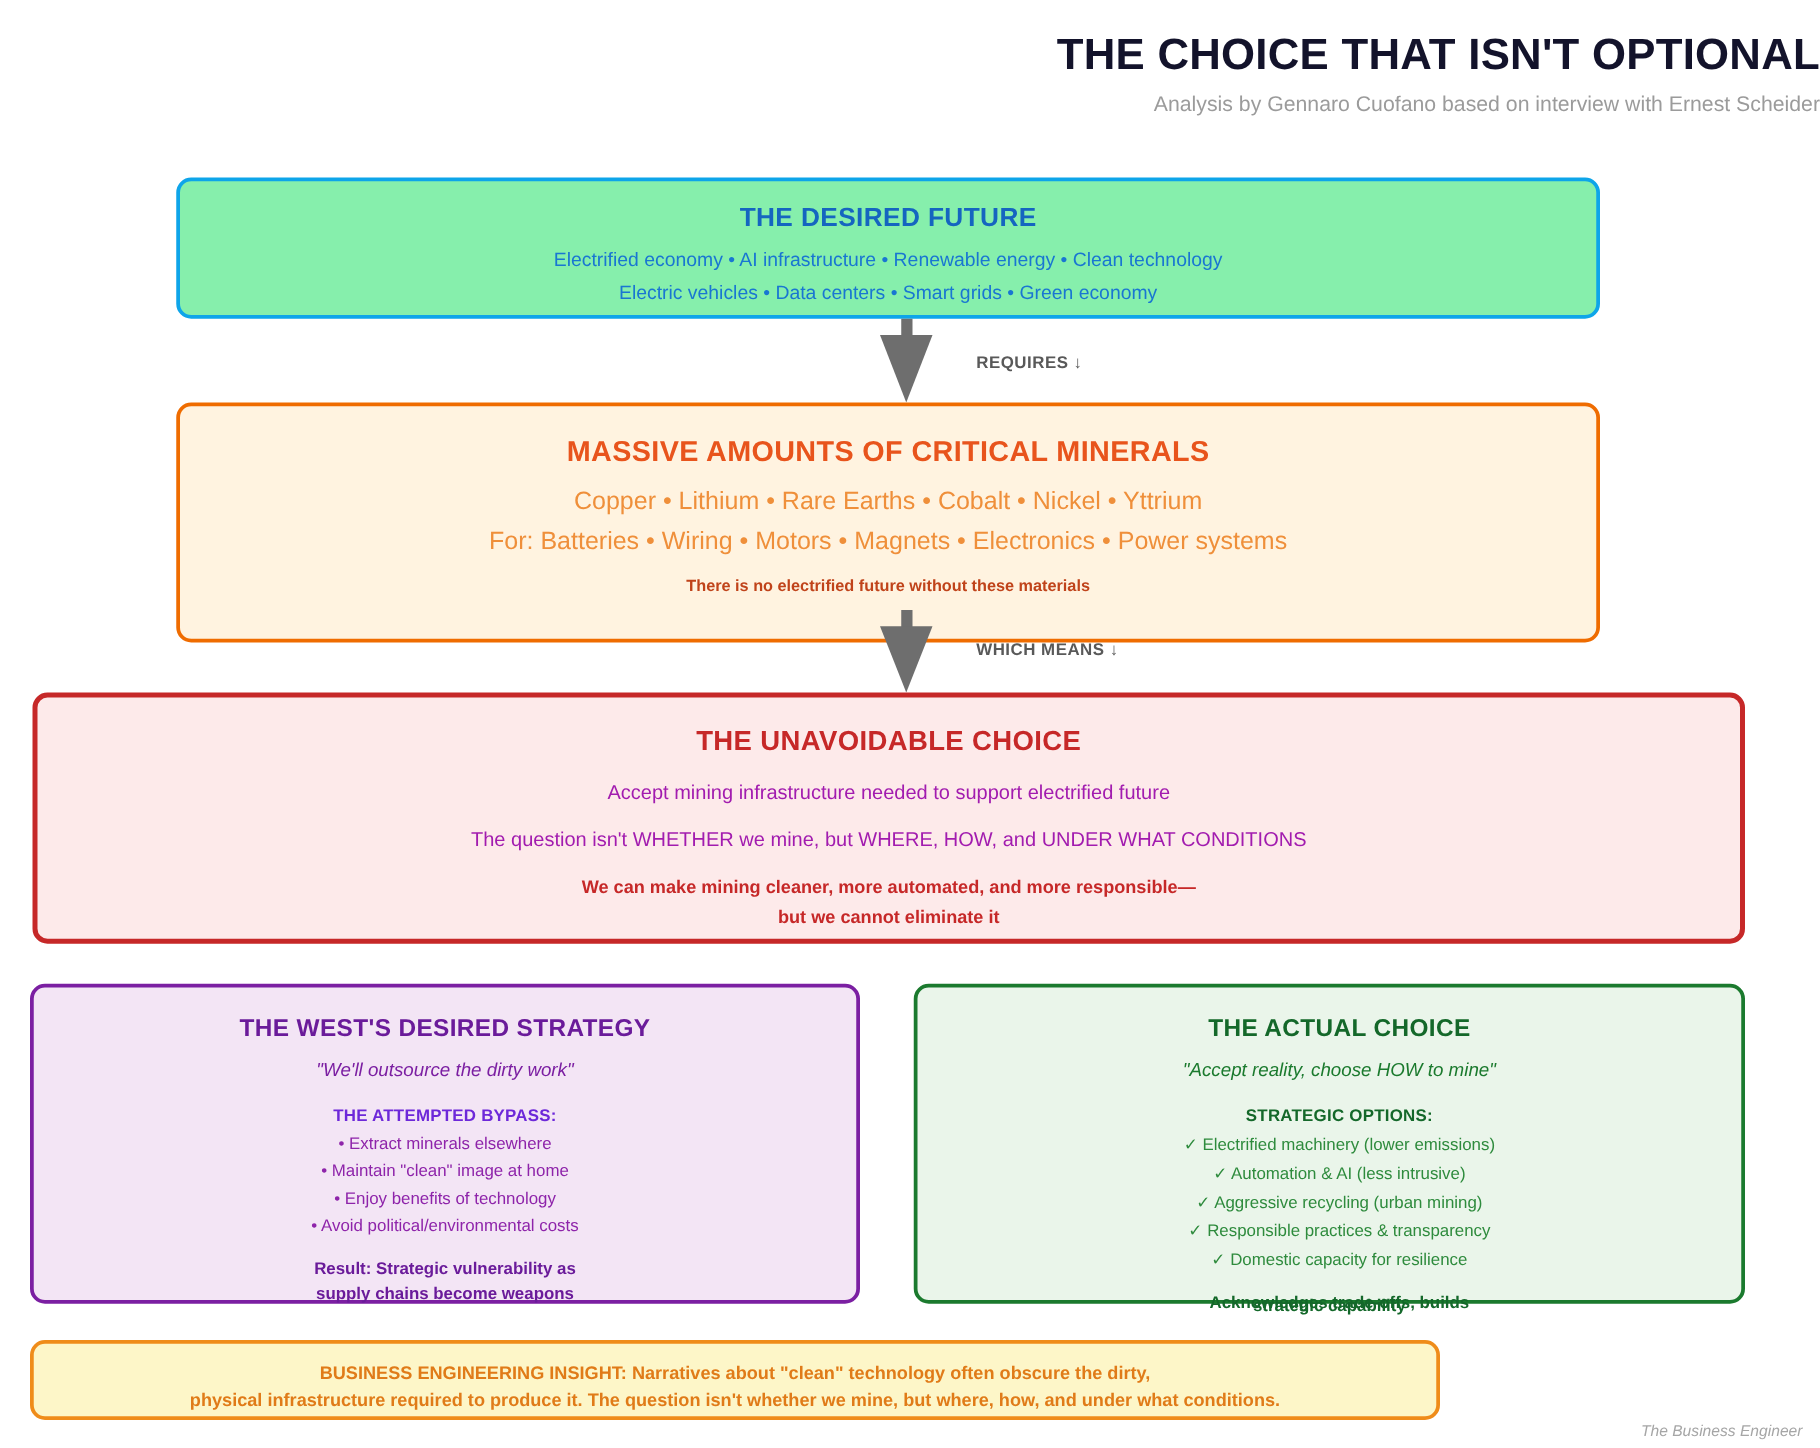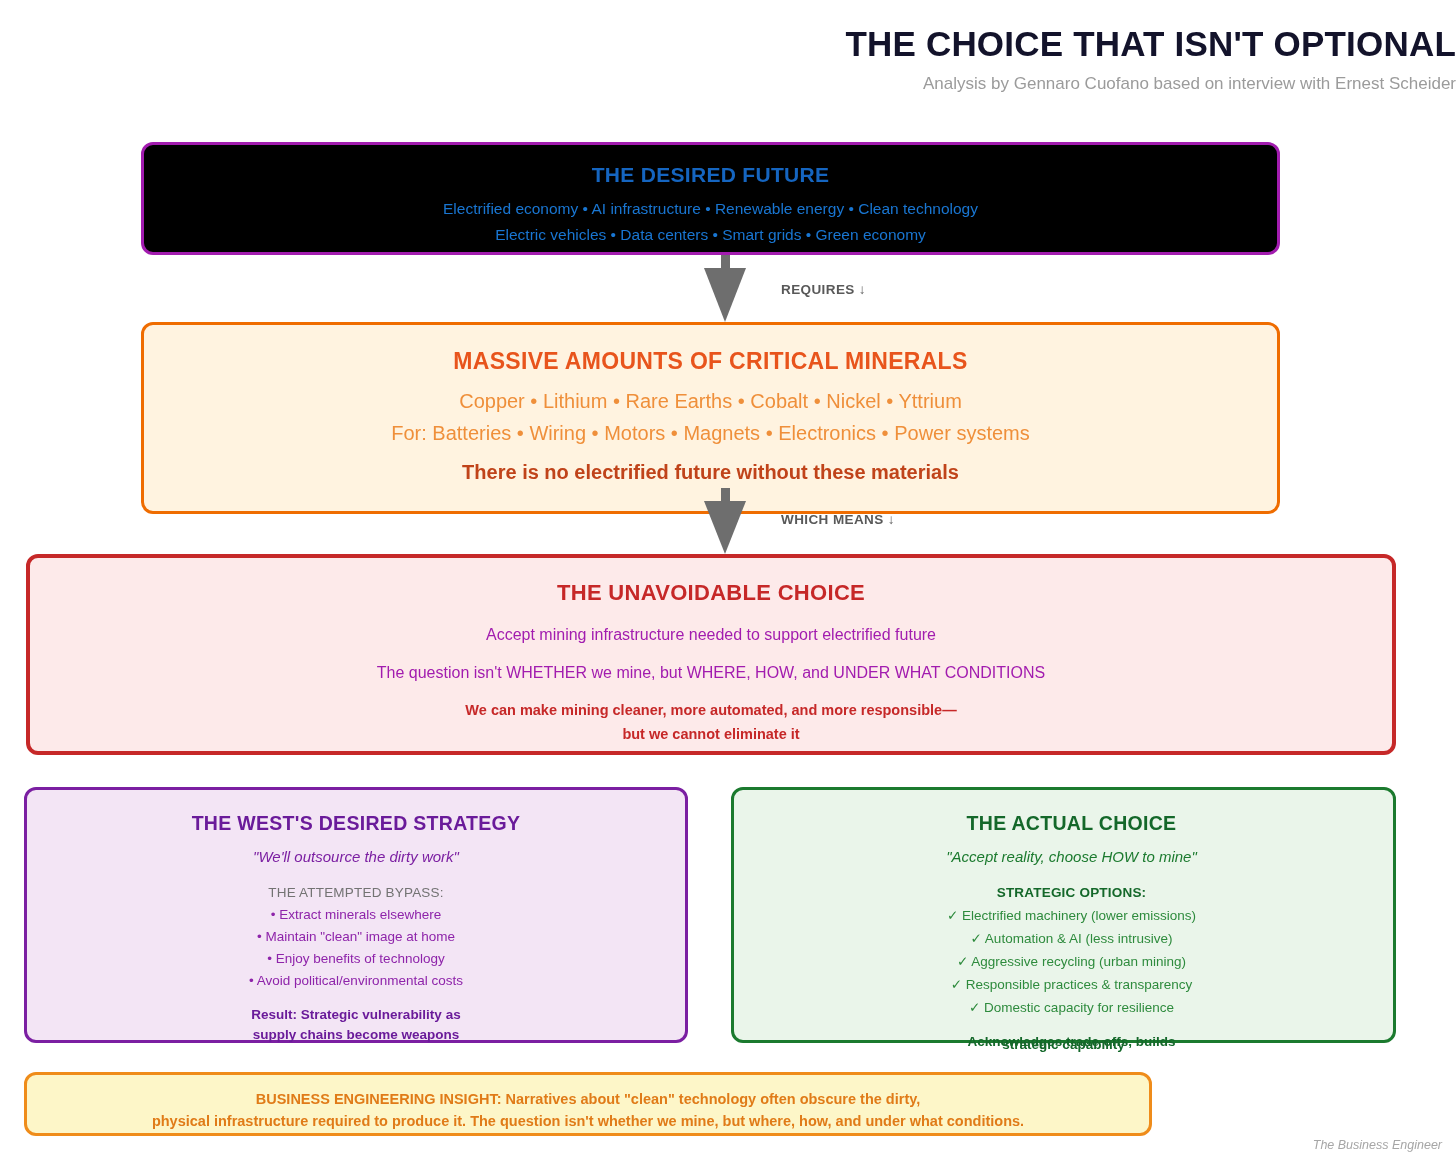--- a/index.html
+++ b/index.html
@@ -53,22 +53,22 @@
   .box-line {
     font-weight: normal;
   }
 
   
   .box-blue {
     left: 141px;
     top: 142px;
     width: 1139px;
     height: 113px;
-    background: #000000;
-    border: 3px solid #a21caf;
+    background: #86efac;
+    border: 3px solid #0ea5e9;
     padding-top: 18px;
   }
   .box-blue .box-title {
     font-size: 21px;
     color: #1565c0;
   }
   .box-blue .box-line {
     font-size: 15.5px;
     color: #1976d2;
     margin-top: 13px;
@@ -89,21 +89,21 @@
     font-size: 23px;
     color: #e8541c;
   }
   .box-orange .box-line {
     font-size: 20px;
     color: #ef8f3a;
     margin-top: 15px;
   }
   .box-orange .box-line.second { margin-top: 9px; }
   .box-orange .box-strong {
-    font-size: 20px;
+    font-size: 13px;
     font-weight: bold;
     color: #c0431a;
     margin-top: 16px;
   }
 
   
   .box-red {
     left: 26px;
     top: 554px;
     width: 1370px;
@@ -144,22 +144,22 @@
     color: #6a1b9a;
   }
   .box-purple .box-quote {
     font-size: 15px;
     font-style: italic;
     color: #7b1fa2;
     margin-top: 13px;
   }
   .box-purple .box-subhead {
     font-size: 13.5px;
-    font-weight: normal;
-    color: #737373;
+    font-weight: bold;
+    color: #6d28d9;
     margin-top: 20px;
     letter-spacing: 0.2px;
   }
   .box-purple .item {
     font-size: 13.5px;
     color: #8e24aa;
     margin-top: 7px;
   }
   .box-purple .item:first-of-type { margin-top: 13px; }
   .box-purple .box-result {

